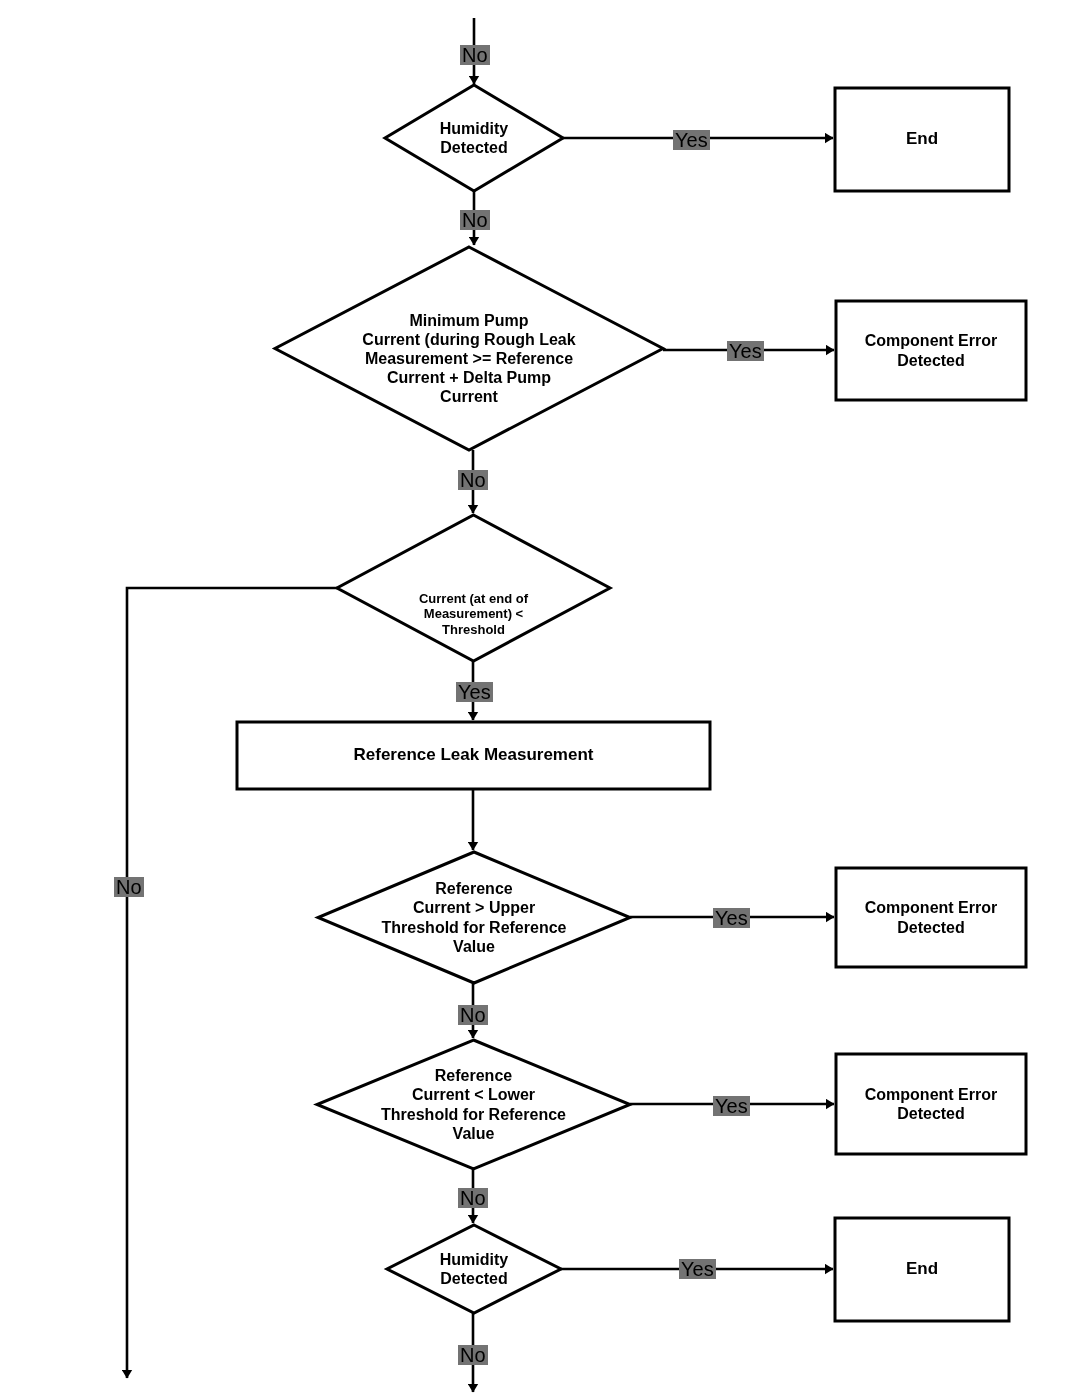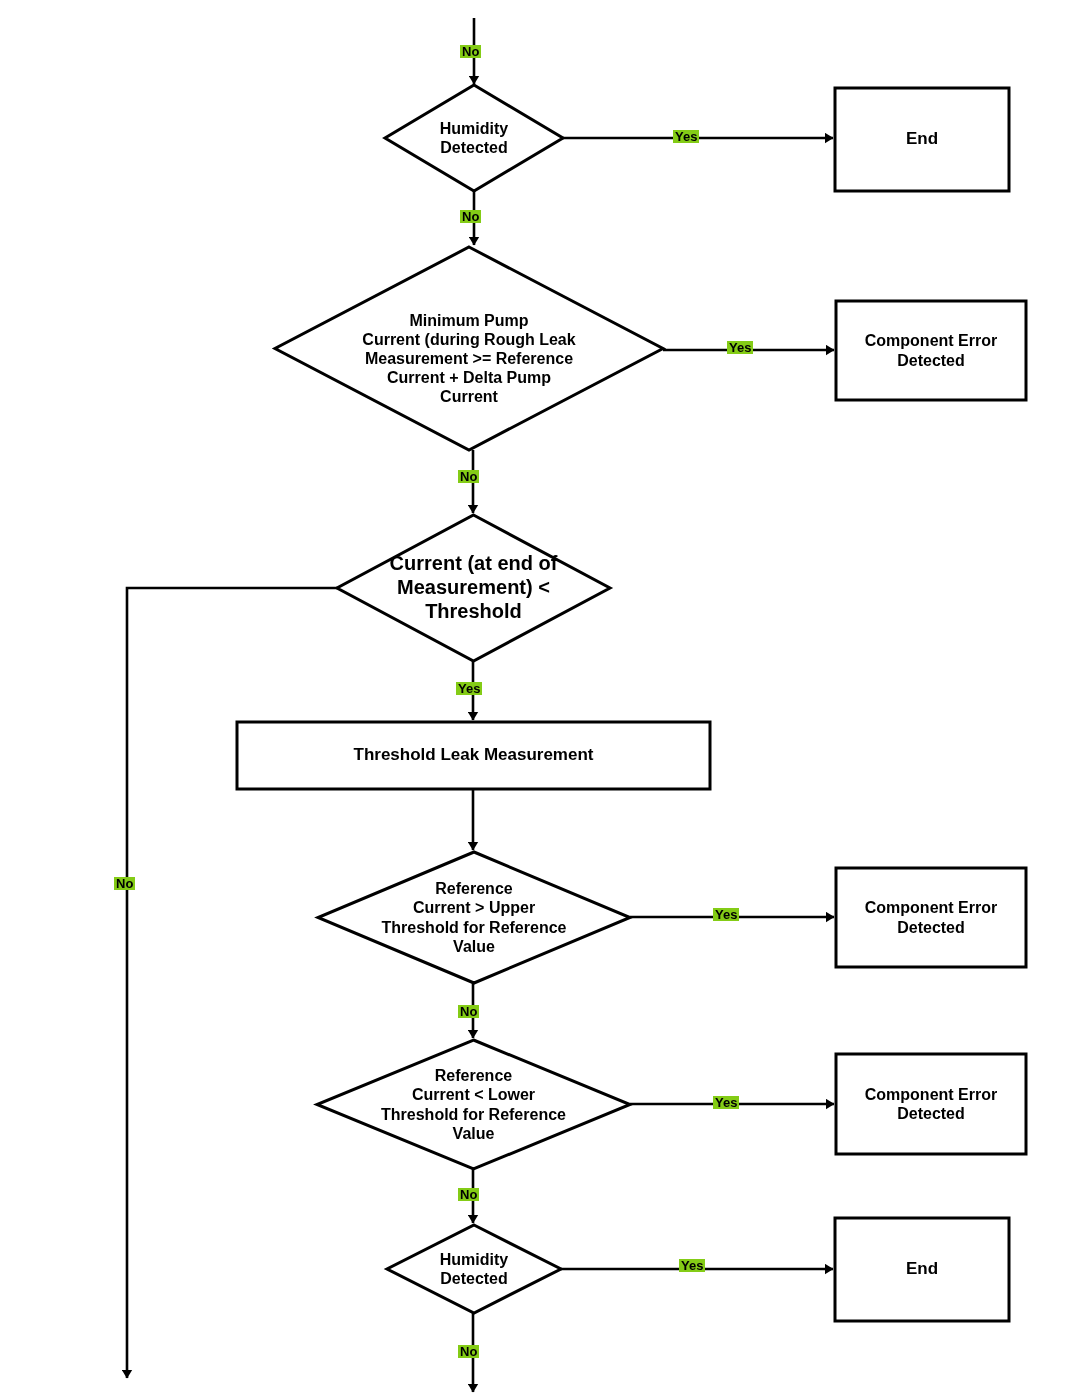--- a/index.html
+++ b/index.html
@@ -3,22 +3,22 @@
 <meta charset="utf-8">
 <style>
   html,body{margin:0;padding:0;background:#ffffff;}
   body{width:1088px;height:1398px;position:relative;overflow:hidden;
        font-family:"Liberation Sans",sans-serif;color:#000;}
   #canvas{position:absolute;left:0;top:0;width:1088px;height:1398px;}
   svg.layer{position:absolute;left:0;top:0;width:1088px;height:1398px;}
   .node{position:absolute;display:flex;align-items:center;justify-content:center;
         text-align:center;font-weight:bold;line-height:1.20;}
   .node .txt{white-space:pre-line;padding:0 4px;}
-  .edgelabel{position:absolute;font-weight:bold;font-size:13px;
-             background:#84cc16;padding:0 2px;line-height:1;white-space:nowrap;}
+  .edgelabel{position:absolute;font-weight:normal;font-size:20px;
+             background:#737373;padding:0 2px;line-height:1;white-space:nowrap;}
 </style>
 </head>
 <body>
 
 <div id="canvas">
 
   <svg class="layer" viewBox="0 0 1088 1398" preserveAspectRatio="none">
     <defs>
       <marker id="ah" markerWidth="9" markerHeight="11" refX="8.5" refY="5.5" orient="auto" markerUnits="userSpaceOnUse">
         <path d="M0,0 L9,5.5 L0,11 z" fill="#000"></path>
@@ -71,27 +71,27 @@
         <span class="txt">Minimum Pump
 Current (during Rough Leak
 Measurement &gt;= Reference
 Current + Delta Pump
 Current</span>
       </div>
       <div class="node" style="left: 836px; top: 301px; width: 190px; height: 99px; font-size: 16px;">
         <span class="txt">Component Error
 Detected</span>
       </div>
-      <div class="node" style="left: 337px; top: 514px; width: 273px; height: 146px; font-size: 20px;">
+      <div class="node" style="left: 337px; top: 541px; width: 273px; height: 146px; font-size: 13px;">
         <span class="txt">Current (at end of
 Measurement) &lt;
 Threshold</span>
       </div>
       <div class="node" style="left: 237px; top: 722px; width: 473px; height: 67px; font-size: 17px;">
-        <span class="txt">Threshold Leak Measurement</span>
+        <span class="txt">Reference Leak Measurement</span>
       </div>
       <div class="node" style="left: 318px; top: 852px; width: 312px; height: 131px; font-size: 16px;">
         <span class="txt">Reference
 Current &gt; Upper
 Threshold for Reference
 Value</span>
       </div>
       <div class="node" style="left: 836px; top: 868px; width: 190px; height: 99px; font-size: 16px;">
         <span class="txt">Component Error
 Detected</span>

